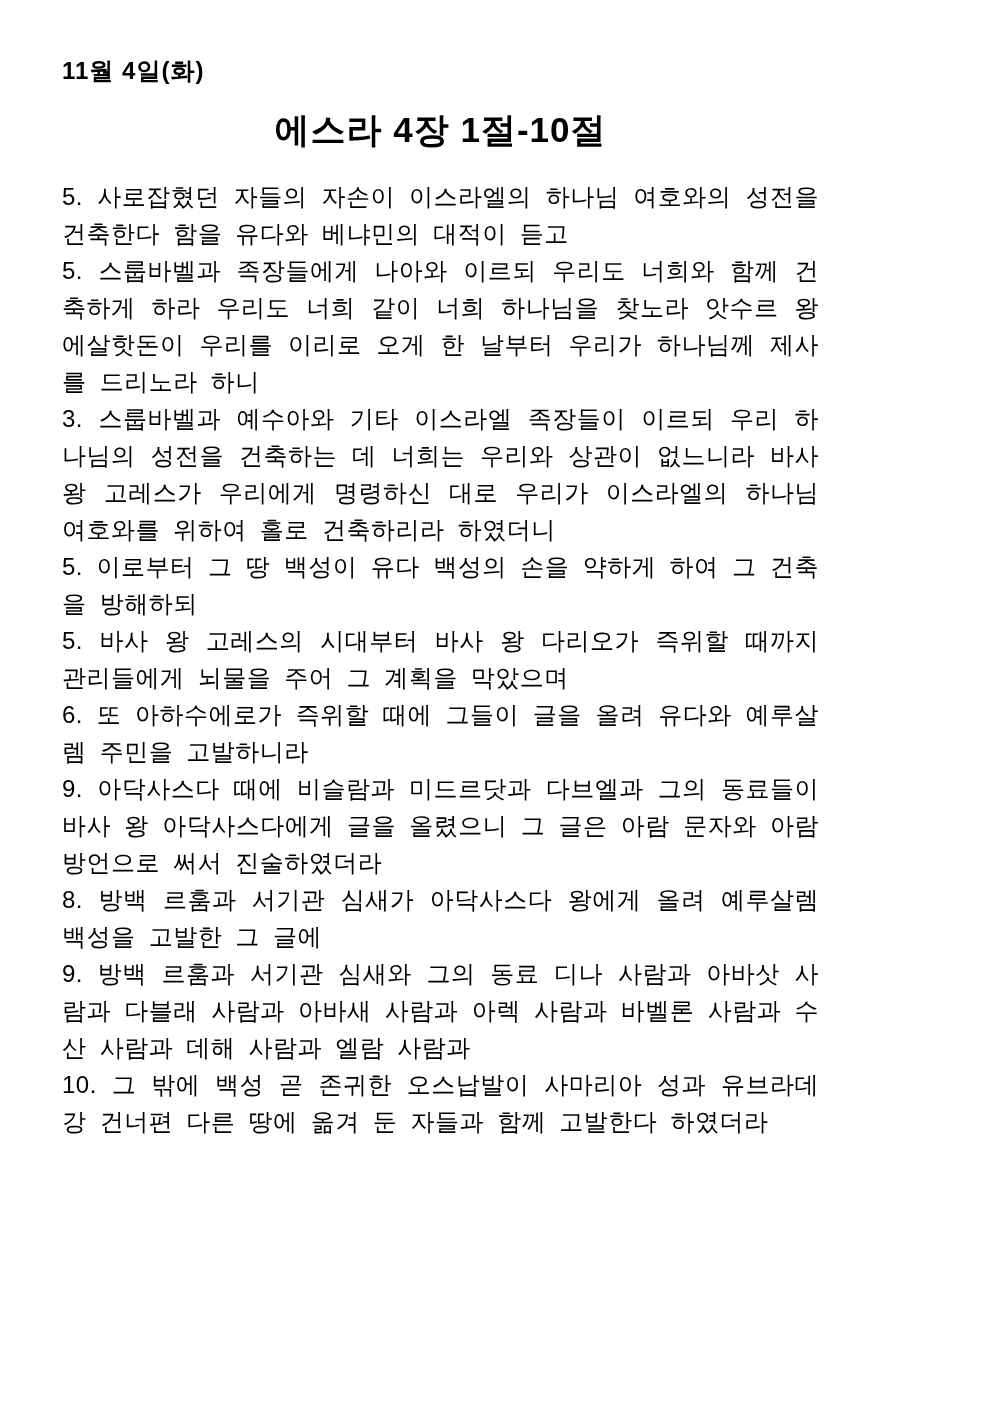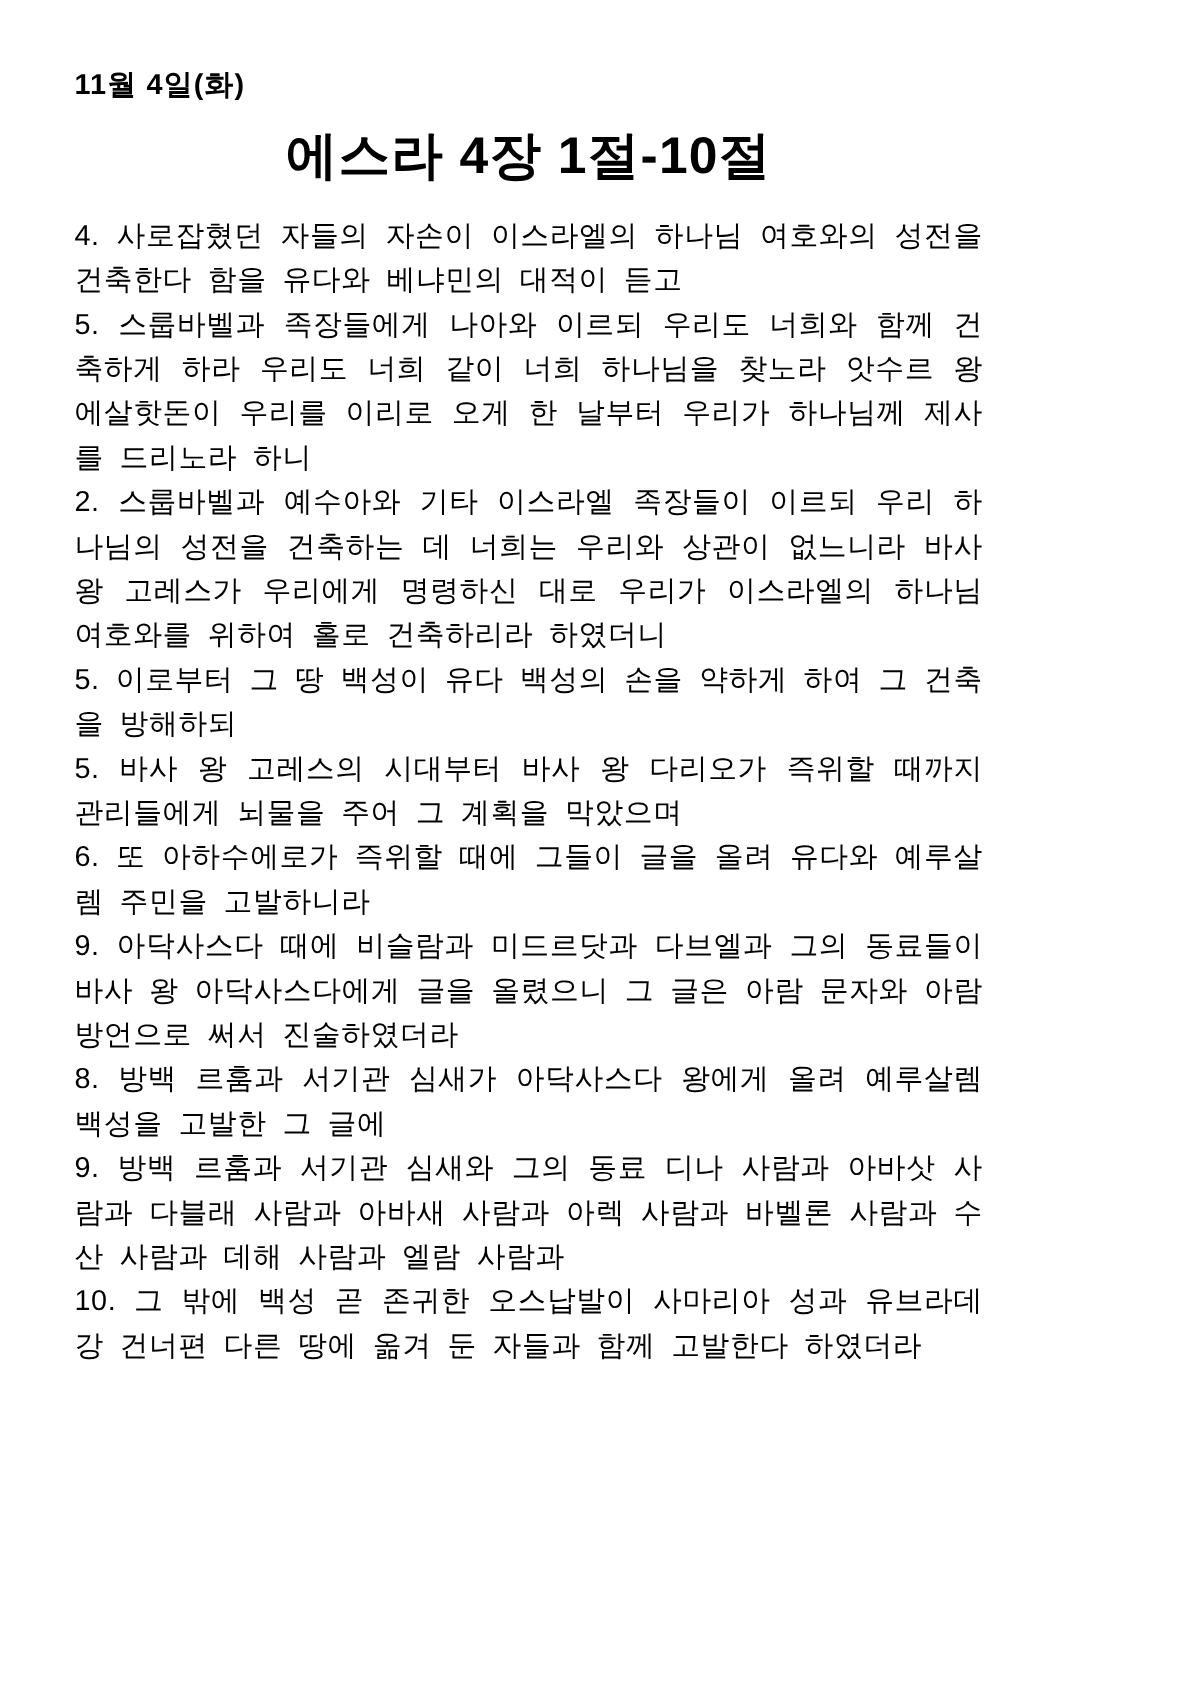--- a/index.html
+++ b/index.html
@@ -20,21 +20,21 @@
   }
   .date-heading {
     font-size: 24px;
     font-weight: bold;
     letter-spacing: 1px;
     line-height: 30px;
   }
   .page-title {
     margin: 24px 0 28px 0;
     text-align: center;
-    font-size: 43px;
+    font-size: 35px;
     font-weight: 900;
     letter-spacing: 1px;
     line-height: 40px;
   }
   .scripture-body p {
     margin: 0;
     font-size: 24px;
     line-height: 37px;
     font-weight: normal;
     text-align: justify;
@@ -45,23 +45,23 @@
 </style>
 </head>
 <body>
 
 <div class="page">
   <div class="date-heading">11월 4일(화)</div>
 
   <h1 class="page-title">에스라 4장 1절-10절</h1>
 
   <div class="scripture-body">
-    <p>4. 사로잡혔던 자들의 자손이 이스라엘의 하나님 여호와의 성전을 건축한다 함을 유다와 베냐민의 대적이 듣고</p>
+    <p>5. 사로잡혔던 자들의 자손이 이스라엘의 하나님 여호와의 성전을 건축한다 함을 유다와 베냐민의 대적이 듣고</p>
     <p>5. 스룹바벨과 족장들에게 나아와 이르되 우리도 너희와 함께 건축하게 하라 우리도 너희 같이 너희 하나님을 찾노라 앗수르 왕 에살핫돈이 우리를 이리로 오게 한 날부터 우리가 하나님께 제사를 드리노라 하니</p>
-    <p>2. 스룹바벨과 예수아와 기타 이스라엘 족장들이 이르되 우리 하나님의 성전을 건축하는 데 너희는 우리와 상관이 없느니라 바사 왕 고레스가 우리에게 명령하신 대로 우리가 이스라엘의 하나님 여호와를 위하여 홀로 건축하리라 하였더니</p>
+    <p>3. 스룹바벨과 예수아와 기타 이스라엘 족장들이 이르되 우리 하나님의 성전을 건축하는 데 너희는 우리와 상관이 없느니라 바사 왕 고레스가 우리에게 명령하신 대로 우리가 이스라엘의 하나님 여호와를 위하여 홀로 건축하리라 하였더니</p>
     <p>5. 이로부터 그 땅 백성이 유다 백성의 손을 약하게 하여 그 건축을 방해하되</p>
     <p>5. 바사 왕 고레스의 시대부터 바사 왕 다리오가 즉위할 때까지 관리들에게 뇌물을 주어 그 계획을 막았으며</p>
     <p>6. 또 아하수에로가 즉위할 때에 그들이 글을 올려 유다와 예루살렘 주민을 고발하니라</p>
     <p>9. 아닥사스다 때에 비슬람과 미드르닷과 다브엘과 그의 동료들이 바사 왕 아닥사스다에게 글을 올렸으니 그 글은 아람 문자와 아람 방언으로 써서 진술하였더라</p>
     <p>8. 방백 르훔과 서기관 심새가 아닥사스다 왕에게 올려 예루살렘 백성을 고발한 그 글에</p>
     <p>9. 방백 르훔과 서기관 심새와 그의 동료 디나 사람과 아바삿 사람과 다블래 사람과 아바새 사람과 아렉 사람과 바벨론 사람과 수산 사람과 데해 사람과 엘람 사람과</p>
     <p>10. 그 밖에 백성 곧 존귀한 오스납발이 사마리아 성과 유브라데 강 건너편 다른 땅에 옮겨 둔 자들과 함께 고발한다 하였더라</p>
   </div>
 </div>
 

